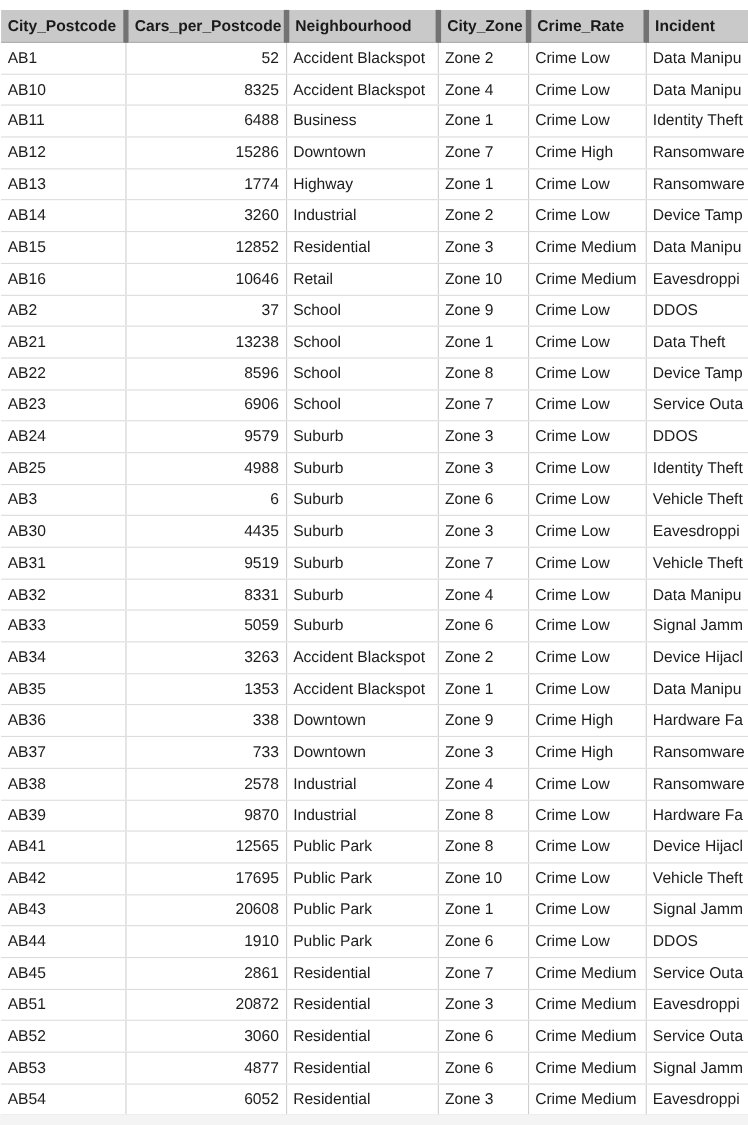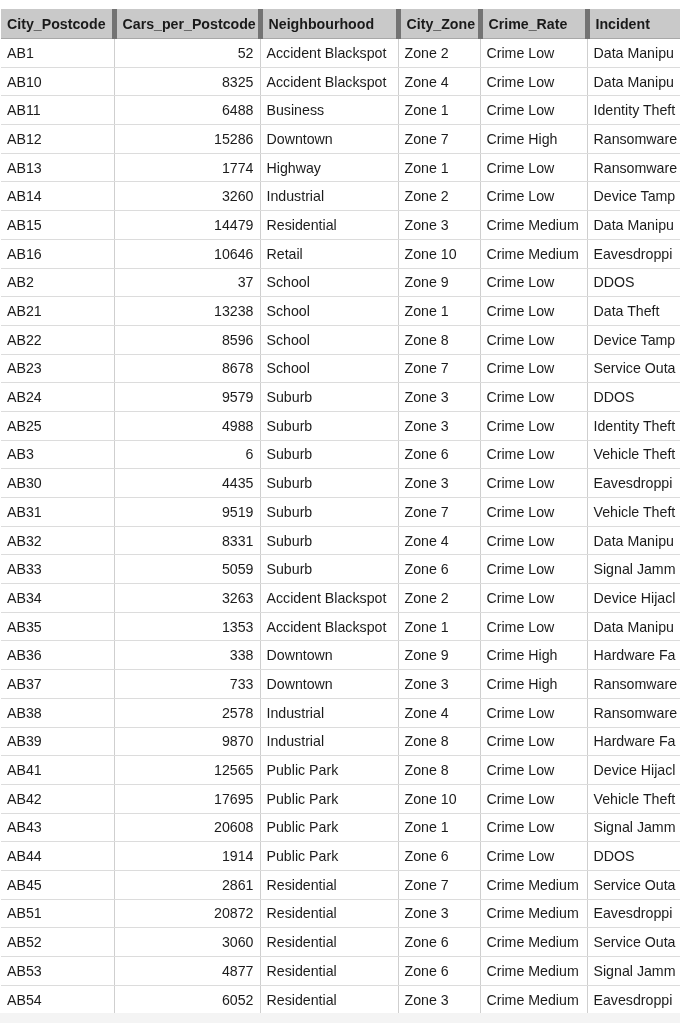--- a/index.html
+++ b/index.html
@@ -136,21 +136,21 @@
         <tr>
           <td>AB14</td>
           <td class="num">3260</td>
           <td>Industrial</td>
           <td>Zone 2</td>
           <td>Crime Low</td>
           <td>Device Tamp</td>
         </tr>
         <tr>
           <td>AB15</td>
-          <td class="num">14479</td>
+          <td class="num">12852</td>
           <td>Residential</td>
           <td>Zone 3</td>
           <td>Crime Medium</td>
           <td>Data Manipu</td>
         </tr>
         <tr>
           <td>AB16</td>
           <td class="num">10646</td>
           <td>Retail</td>
           <td>Zone 10</td>
@@ -176,21 +176,21 @@
         <tr>
           <td>AB22</td>
           <td class="num">8596</td>
           <td>School</td>
           <td>Zone 8</td>
           <td>Crime Low</td>
           <td>Device Tamp</td>
         </tr>
         <tr>
           <td>AB23</td>
-          <td class="num">8678</td>
+          <td class="num">6906</td>
           <td>School</td>
           <td>Zone 7</td>
           <td>Crime Low</td>
           <td>Service Outa</td>
         </tr>
         <tr>
           <td>AB24</td>
           <td class="num">9579</td>
           <td>Suburb</td>
           <td>Zone 3</td>
@@ -312,21 +312,21 @@
         <tr>
           <td>AB43</td>
           <td class="num">20608</td>
           <td>Public Park</td>
           <td>Zone 1</td>
           <td>Crime Low</td>
           <td>Signal Jamm</td>
         </tr>
         <tr>
           <td>AB44</td>
-          <td class="num">1914</td>
+          <td class="num">1910</td>
           <td>Public Park</td>
           <td>Zone 6</td>
           <td>Crime Low</td>
           <td>DDOS</td>
         </tr>
         <tr>
           <td>AB45</td>
           <td class="num">2861</td>
           <td>Residential</td>
           <td>Zone 7</td>

